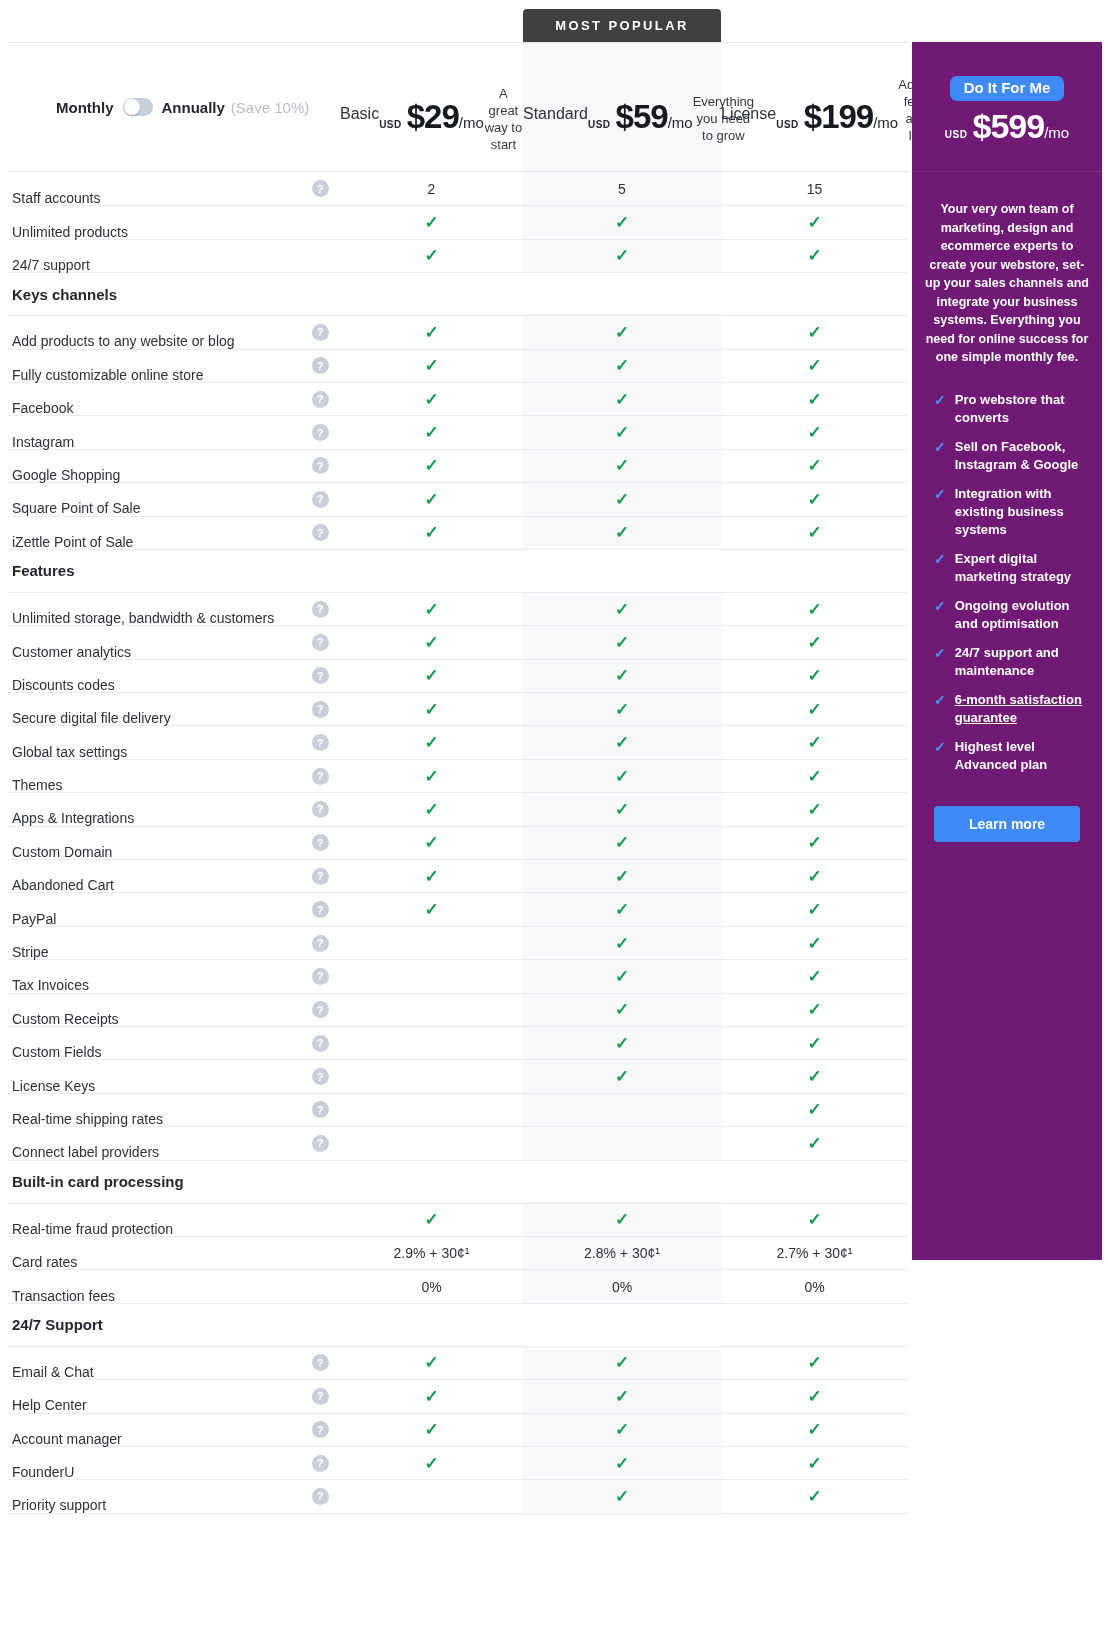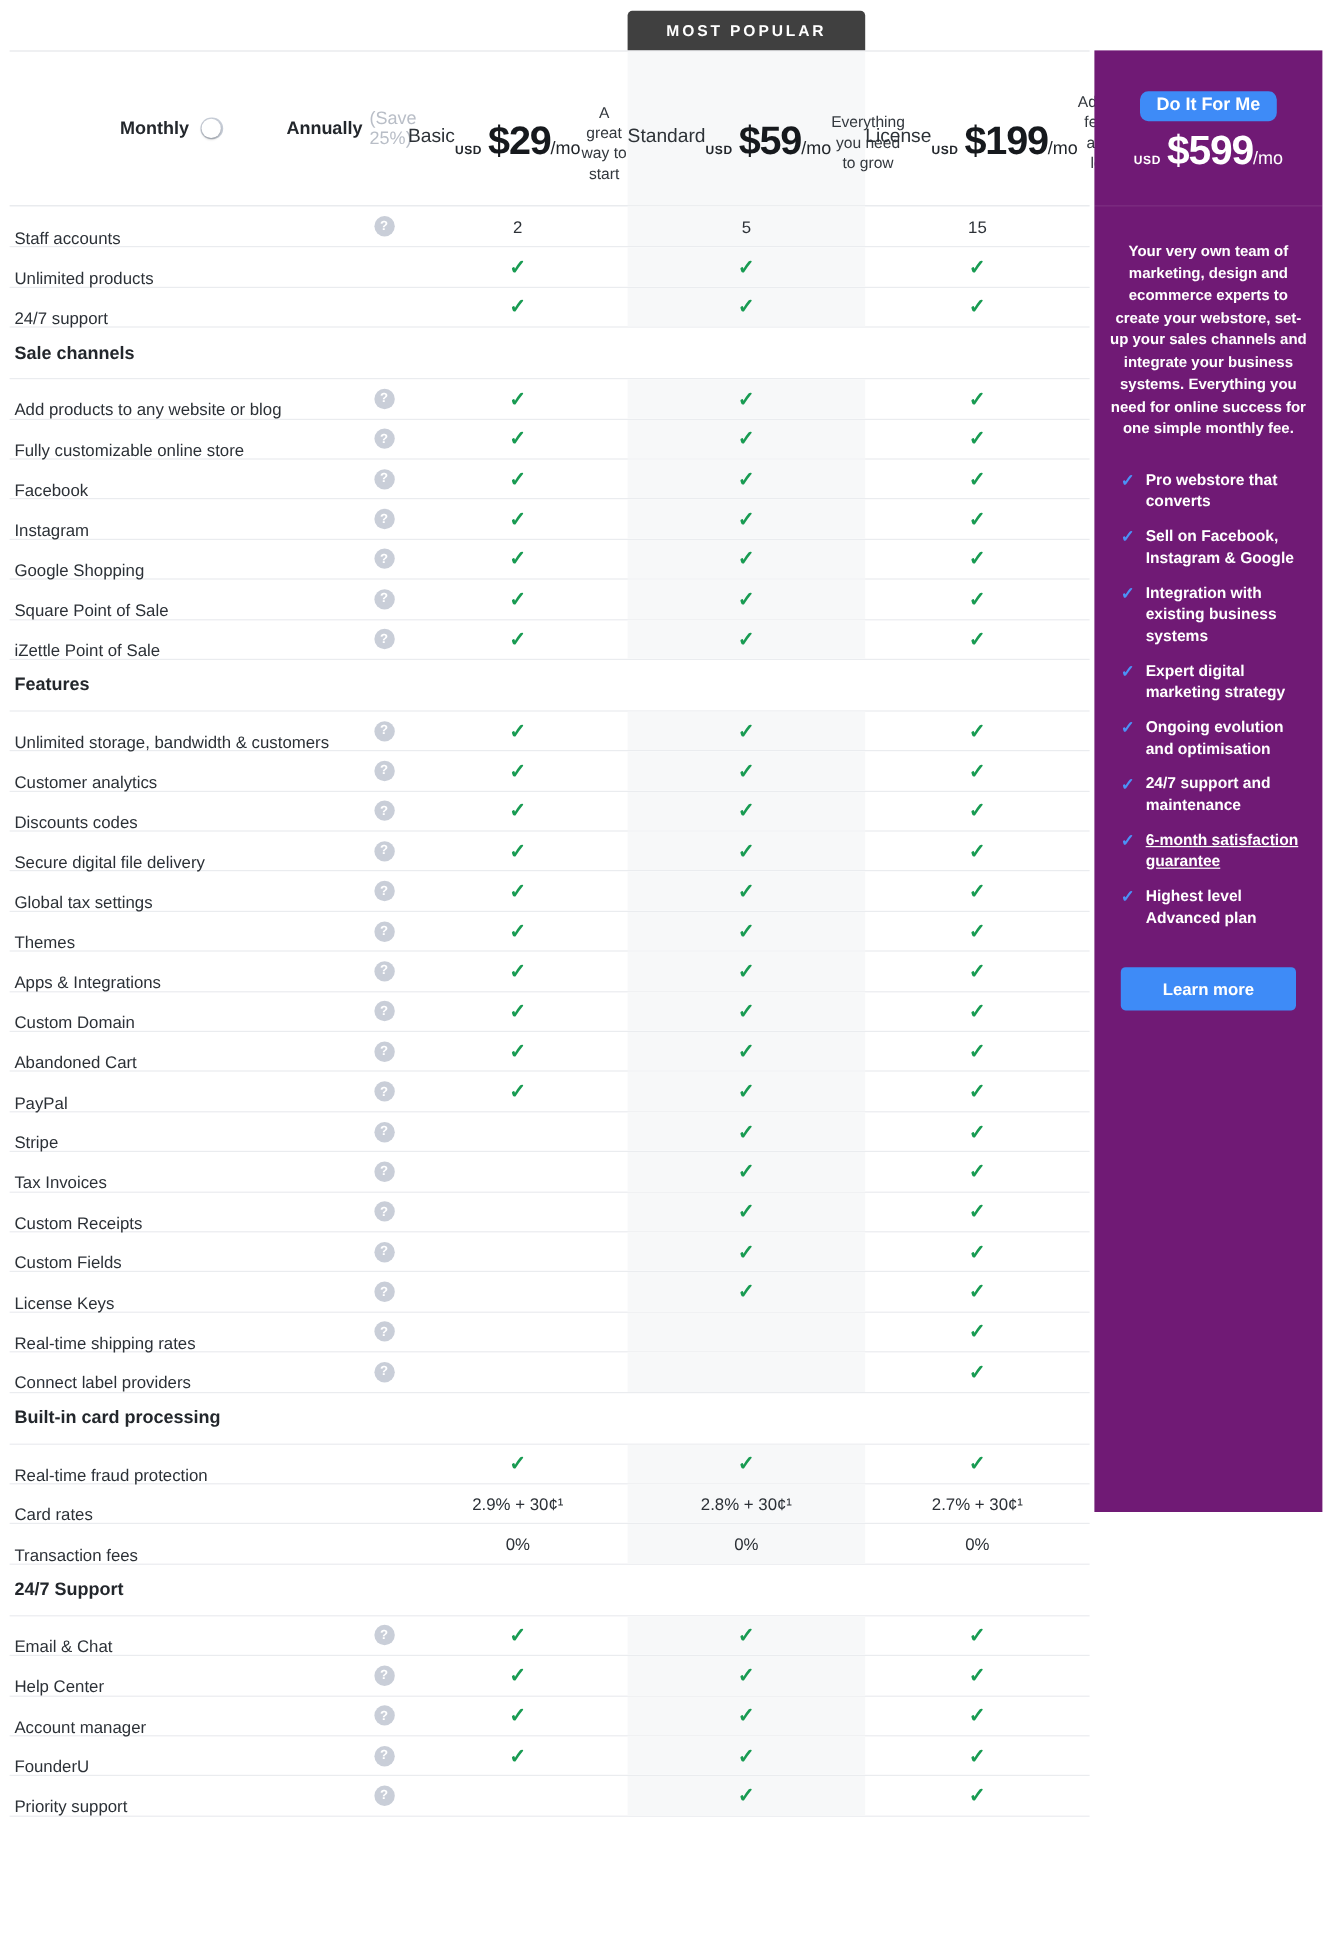--- a/index.html
+++ b/index.html
@@ -30,21 +30,21 @@
   .c-standard { width:198px; background:#f7f8f9; }
   .c-advanced { width:187px; }
 
   .help { width:17px; height:17px; border-radius:50%; background:#c9ced8; color:#fff;
     font-size:11px; font-weight:bold; display:flex; align-items:center; justify-content:center; cursor:pointer; }
   .check { font-size:17px; font-weight:bold; line-height:1; }
 
   
   .th-label { width:332px; display:flex; align-items:center; }
   .toggle-row { display:flex; align-items:center; margin-left:48px; }
-  .toggle-row .b { font-size:15px; font-weight:bold; color:#23272c;margin-left:44px; }
+  .toggle-row .b { font-size:15px; font-weight:bold; color:#23272c; }
   .switch { width:30px; height:18px; background:#c9cfd9; border-radius:9px; margin:0 9px;
     position:relative; cursor:pointer; display:inline-block; }
   .knob { position:absolute; left:1px; top:1px; width:16px; height:16px; border-radius:50%;
     background:#fff; box-shadow:0 1px 2px rgba(0,0,0,.25); }
   .save { font-size:15px; color:#b9bec7; margin-left:6px; }
 
   .th-plan { display:flex; flex-direction:row; align-items:center; justify-content:flex-start; padding-top:19px; }
   .plan-name { font-size:16px; color:#2d3237; margin-bottom:5px; }
   .price-line { display:flex; align-items:baseline; }
   .cur { font-size:10px; font-weight:bold; letter-spacing:.5px; margin-right:5px; color:#23272c; }
@@ -80,21 +80,21 @@
 
   <div class="table">
     <div class="thead">
       <div class="th-label">
         <div class="toggle-row">
           <span class="b">Monthly</span>
           <span class="switch">
               <span class="knob"></span>
             </span>
           <span class="b">Annually</span>
-          <span class="save">(Save 25%)</span>
+          <span class="save">(Save 10%)</span>
         </div>
       </div>
       <div class="th-plan c-basic">
         <div class="plan-name">Basic</div>
         <div class="price-line">
           <span class="cur">USD</span>
           <span class="amount">$29</span>
           <span class="per">/mo</span>
         </div>
         <div class="tagline">A great way to start</div>
@@ -153,21 +153,21 @@
           <div class="c-val c-basic">
             <span class="check" style="color: rgb(24, 155, 82);">✓</span>
           </div>
           <div class="c-val c-standard">
             <span class="check" style="color: rgb(24, 155, 82);">✓</span>
           </div>
           <div class="c-val c-advanced">
             <span class="check" style="color: rgb(24, 155, 82);">✓</span>
           </div>
         </div>
-        <div class="section-head">Sale channels</div>
+        <div class="section-head">Keys channels</div>
         <div class="row">
           <div class="c-label">Add products to any website or blog</div>
           <div class="c-help">
             <span class="help">?</span>
           </div>
           <div class="c-val c-basic">
             <span class="check" style="color: rgb(24, 155, 82);">✓</span>
           </div>
           <div class="c-val c-standard">
             <span class="check" style="color: rgb(24, 155, 82);">✓</span>

